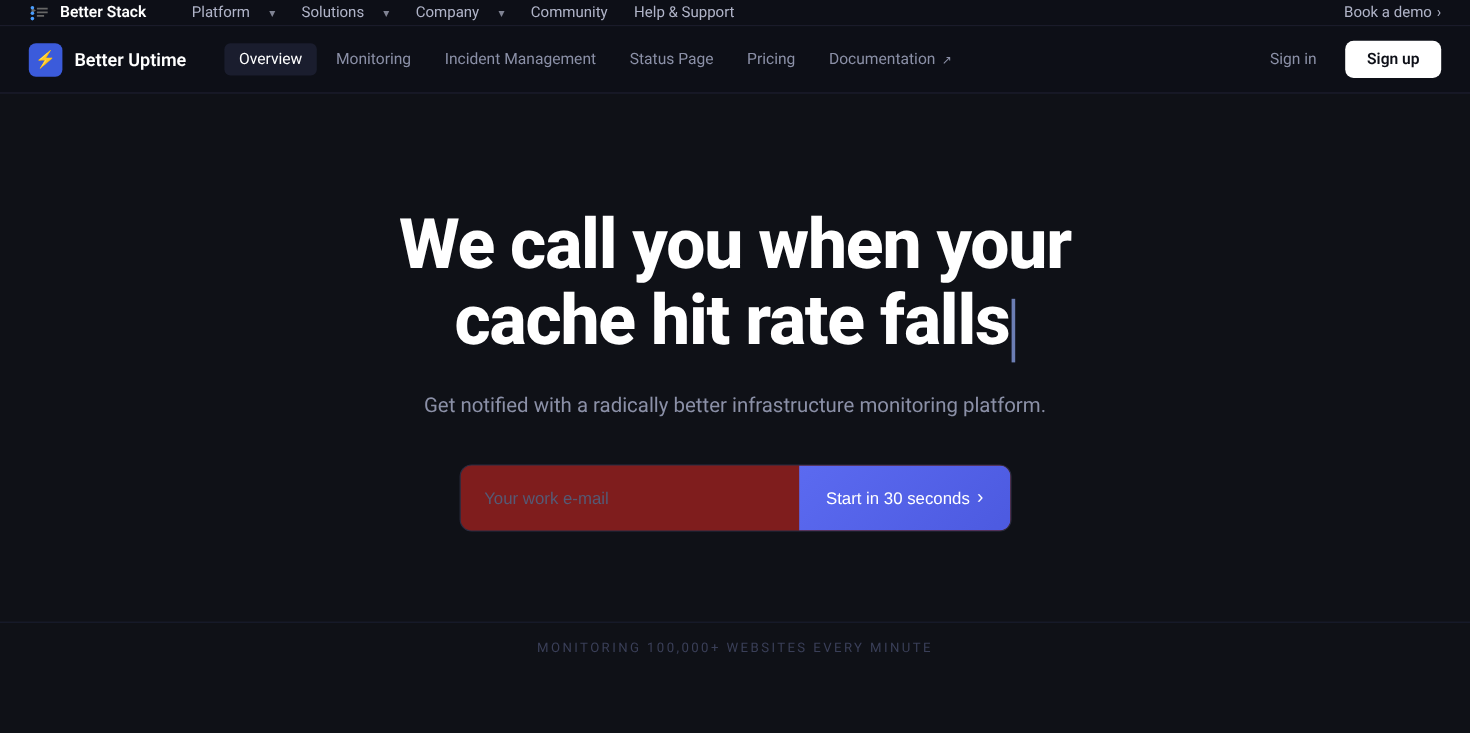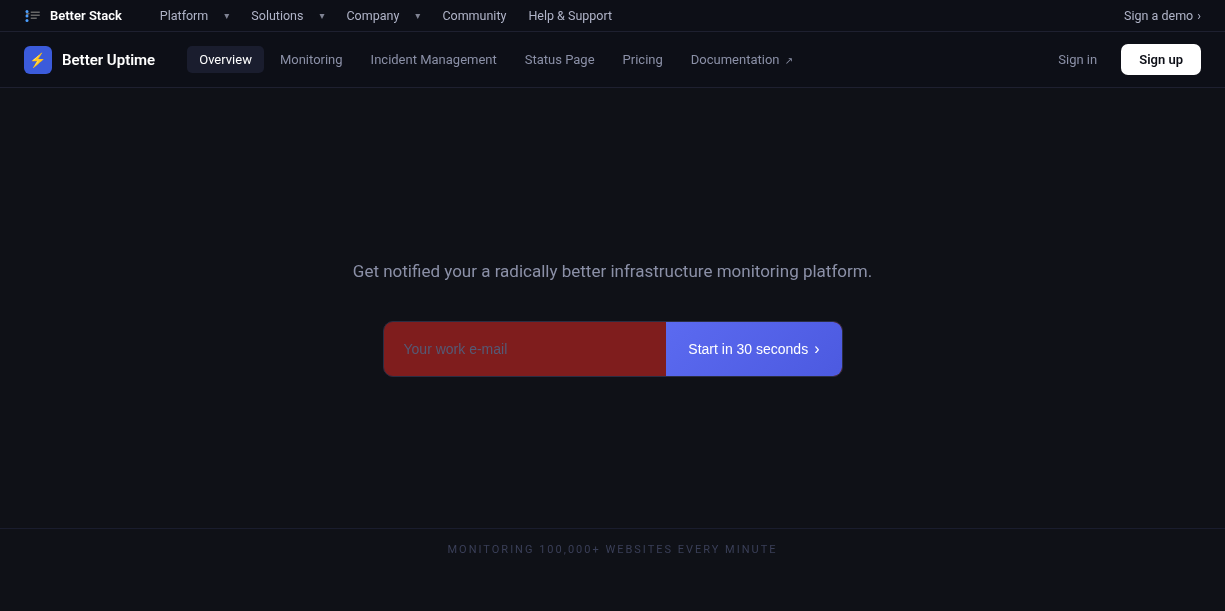--- a/index.html
+++ b/index.html
@@ -9,21 +9,21 @@
       color: #fff;
       width: 1225px;
       min-height: 611px;
       overflow-x: hidden;
     }
 
     
     .top-bar {
       background-color: #0d0f17;
       border-bottom: 1px solid #1e2030;
-      height: 32px;
+      height: 22px;
       display: flex;
       align-items: center;
       justify-content: space-between;
       padding: 0 24px;
     }
     .top-bar-left {
       display: flex;
       align-items: center;
       gap: 28px;
     }
@@ -270,21 +270,21 @@
       </div>
       <div class="top-nav-item">
         <span>Community</span>
       </div>
       <div class="top-nav-item">
         <span>Help &amp; Support</span>
       </div>
     </nav>
   </div>
   <div class="book-demo">
-    <span>Sign a demo</span>
+    <span>Book a demo</span>
     <span>›</span>
   </div>
 </div>
 
 <div class="second-bar">
   <div class="second-bar-left">
     <div class="product-logo">
       <div class="lightning">⚡</div>
       <span>Better Uptime</span>
     </div>
@@ -314,22 +314,26 @@
     <div class="sign-in-btn">
       <span>Sign in</span>
     </div>
     <div class="sign-up-btn">
       <span>Sign up</span>
     </div>
   </div>
 </div>
 
 <div class="hero">
+  <h1 class="hero-headline">
+    <span>We call you when your</span><br>
+    <span>cache hit rate falls</span><span class="cursor"></span>
+  </h1>
   <p class="hero-subtext">
-    <span>Get notified your a radically better infrastructure monitoring platform.</span>
+    <span>Get notified with a radically better infrastructure monitoring platform.</span>
   </p>
   <div class="email-form">
     <input class="email-input" type="email" placeholder="Your work e-mail" style="">
     <button class="start-btn">
       <span>Start in 30 seconds</span>
       <span class="arrow">›</span>
     </button>
   </div>
 </div>
 

